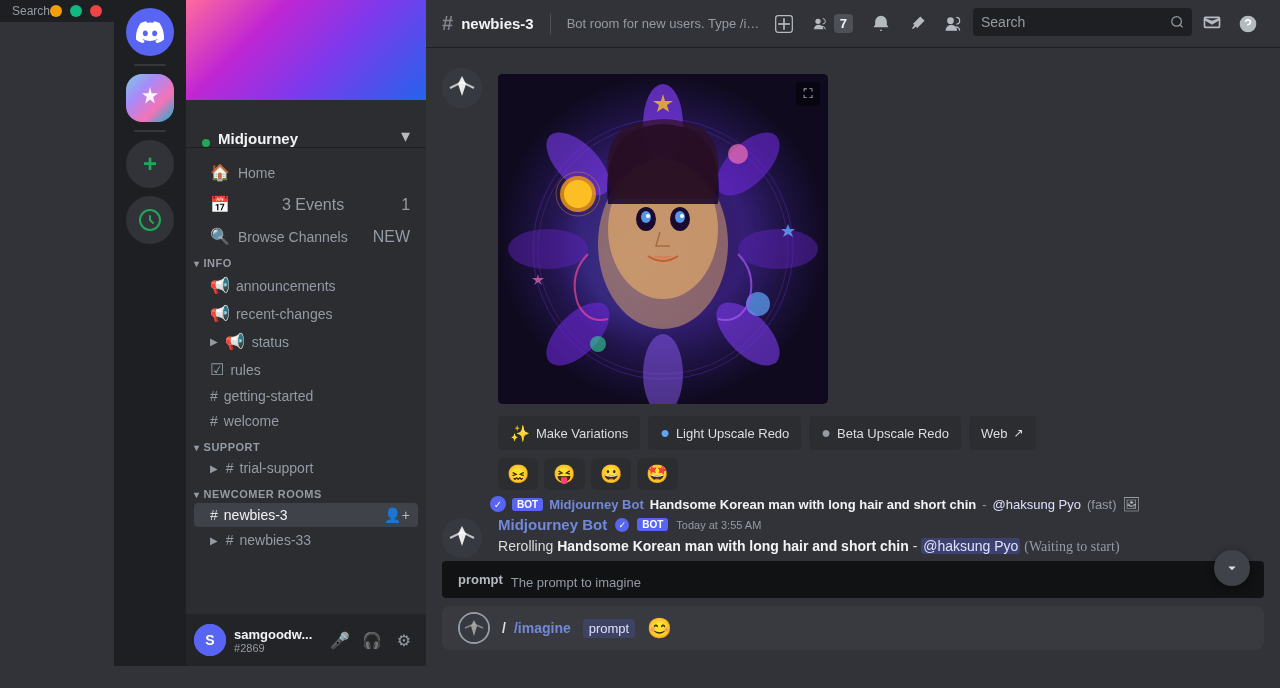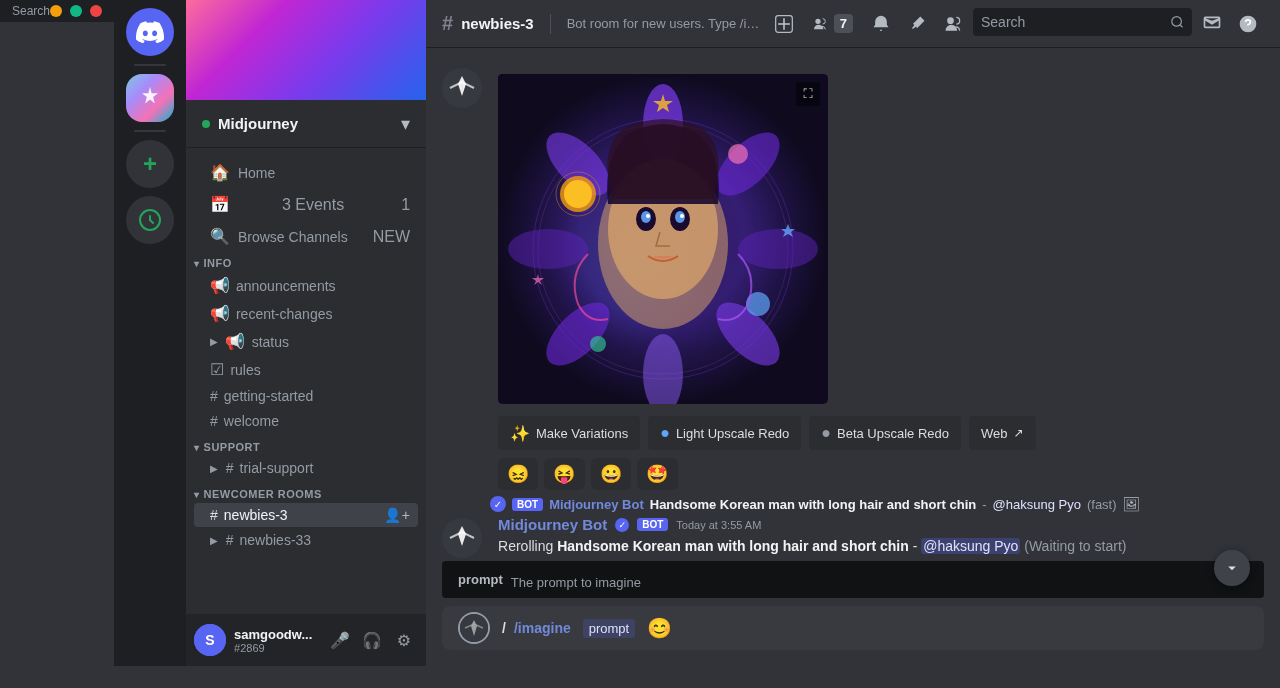--- a/index.html
+++ b/index.html
@@ -61,21 +61,21 @@
     .channel-sidebar {
       width: 240px;
       background: #2b2d31;
       display: flex;
       flex-direction: column;
       flex-shrink: 0;
     }
     .server-header {
       height: 48px;
       display: flex;
-      align-items: center;
+      align-items: flex-end;
       padding: 0 16px;
       border-bottom: 1px solid #1e1f22;
       cursor: pointer;
       flex-shrink: 0;
     }
     .server-header-name {
       font-weight: 600;
       font-size: 15px;
       color: #f2f3f5;
       flex: 1;
@@ -499,21 +499,21 @@
       background: rgba(0,0,0,0.5);
       border-radius: 3px;
       width: 24px;
       height: 24px;
       display: flex;
       align-items: center;
       justify-content: center;
       font-size: 13px;
     }
 
-    .waiting-text { color: #949ba4; }
+    .waiting-text { color: #949ba4; font-family: Liberation Serif, serif; }
     .fast-text { color: #949ba4; font-size: 13px; }
   </style>
 </head>
 <body>
 
 <div class="title-bar">
   <span class="title-text">Search</span>
   <div class="title-controls">
     <div class="title-ctrl ctrl-min"></div>
     <div class="title-ctrl ctrl-max"></div>

